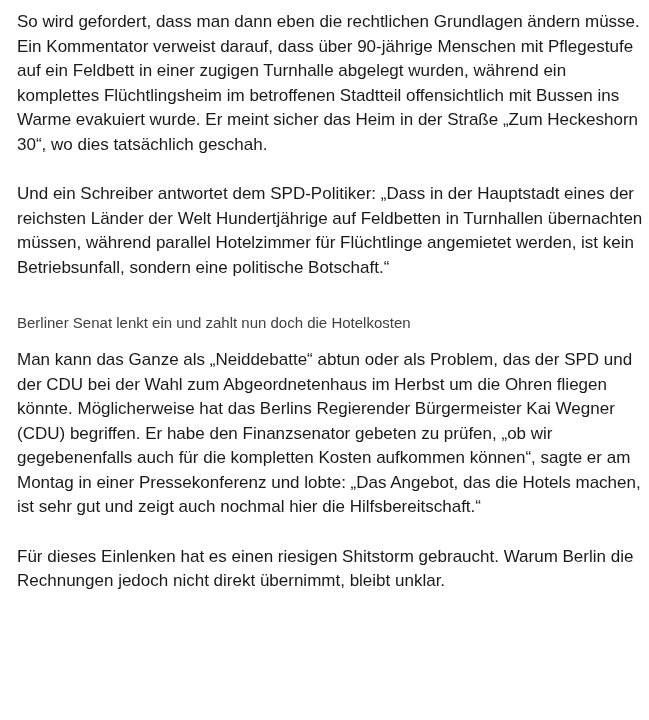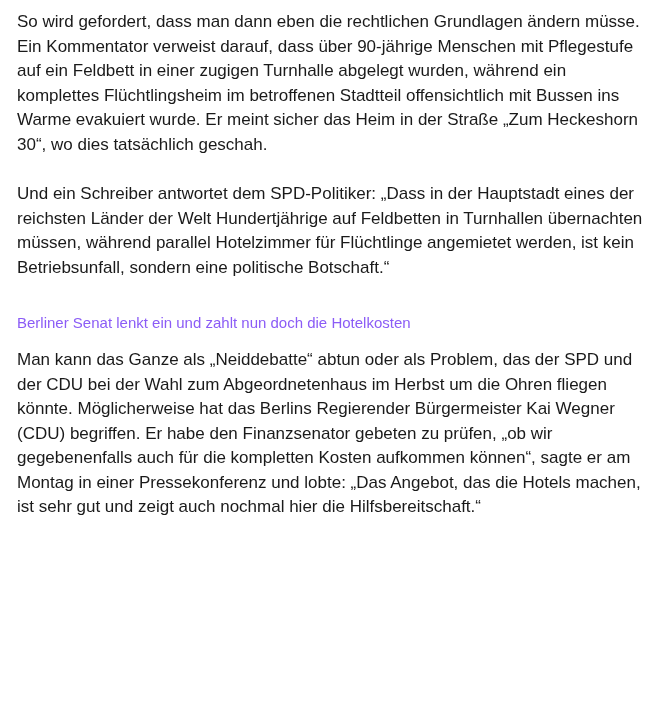--- a/index.html
+++ b/index.html
@@ -24,30 +24,31 @@
     font-size: 17px;
     line-height: 24.5px;
     color: #1a1a1a;
     font-weight: 400;
   }
   .article h2.crosshead {
     margin: 32px 0 15px 0;
     max-width: 626px;
     font-size: 15px;
     line-height: 21px;
-    color: #8b5cf6;
+    color: #404040;
     font-weight: 400;
   }
 </style>
 </head>
 <body>
 
 <main class="article">
   <p>So wird gefordert, dass man dann eben die rechtlichen Grundlagen ändern müsse. Ein Kommentator verweist darauf, dass über 90-jährige Menschen mit Pflegestufe auf ein Feldbett in einer zugigen Turnhalle abgelegt wurden, während ein komplettes Flüchtlingsheim im betroffenen Stadtteil offensichtlich mit Bussen ins Warme evakuiert wurde. Er meint sicher das Heim in der Straße „Zum Heckeshorn 30“, wo dies tatsächlich geschah.</p>
 
   <p>Und ein Schreiber antwortet dem SPD-Politiker: „Dass in der Hauptstadt eines der reichsten Länder der Welt Hundertjährige auf Feldbetten in Turnhallen übernachten müssen, während parallel Hotelzimmer für Flüchtlinge angemietet werden, ist kein Betriebsunfall, sondern eine politische Botschaft.“</p>
 
   <h2 class="crosshead">Berliner Senat lenkt ein und zahlt nun doch die Hotelkosten</h2>
 
   <p>Man kann das Ganze als „Neiddebatte“ abtun oder als Problem, das der SPD und der CDU bei der Wahl zum Abgeordnetenhaus im Herbst um die Ohren fliegen könnte. Möglicherweise hat das Berlins Regierender Bürgermeister Kai Wegner (CDU) begriffen. Er habe den Finanzsenator gebeten zu prüfen, „ob wir gegebenenfalls auch für die kompletten Kosten aufkommen können“, sagte er am Montag in einer Pressekonferenz und lobte: „Das Angebot, das die Hotels machen, ist sehr gut und zeigt auch nochmal hier die Hilfsbereitschaft.“</p>
 
 
+  <p>Für dieses Einlenken hat es einen riesigen Shitstorm gebraucht. Warum Berlin die Rechnungen jedoch nicht direkt übernimmt, bleibt unklar.</p>
 </main>
 
 </body></html>

